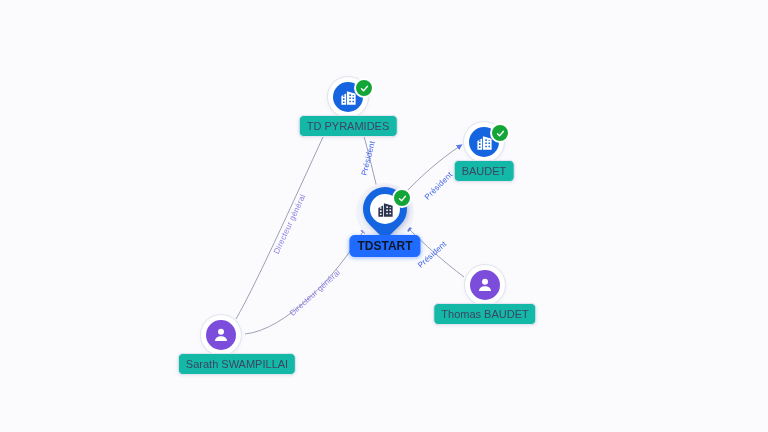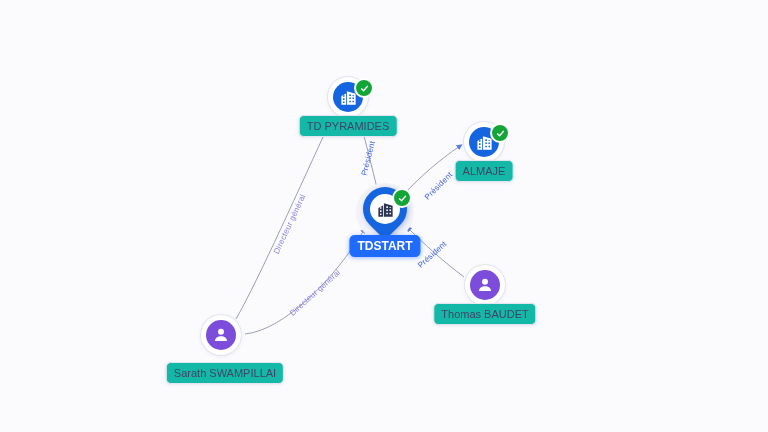--- a/index.html
+++ b/index.html
@@ -105,21 +105,21 @@
     border-radius: 5px;
     padding: 3px 7px;
     transform: translateX(-50%);
     box-shadow: 0 1px 3px rgba(60,70,120,0.10);
     z-index: 7;
   }
 
   .node-label.selected {
     background: #1f6bff;
     border-color: #1f6bff;
-    color: #ffffff;
+    color: #0f172a;
     font-weight: bold;
     font-size: 12px;
     box-shadow: 0 1px 4px rgba(31,107,255,0.45);
   }
 
   
   .edge-label {
     position: absolute;
     white-space: nowrap;
     font-size: 8px;
@@ -182,21 +182,21 @@
           <svg width="19" height="19" viewBox="0 0 24 24">
             <path fill="#ffffff" d="M3 21V10l6-3.2V21H3zm2-2h2v-2H5v2zm0-4h2v-2H5v2zm0-4h2V9H5v2z"></path>
             <path fill="#ffffff" d="M10 21V4l11 3.4V21H10zm3-3h2v-2h-2v2zm0-4h2v-2h-2v2zm0-4h2V8h-2v2zm4 8h2v-2h-2v2zm0-4h2v-2h-2v2zm0-4h2V9h-2v2z"></path>
           </svg>
         </div>
         <div class="badge-check" style="left: 6px; top: -19px;">
           <svg width="9" height="9" viewBox="0 0 24 24">
             <path d="M4 12.5 L9.5 18 L20 6" fill="none" stroke="#ffffff" stroke-width="3.4" stroke-linecap="round" stroke-linejoin="round"></path>
           </svg>
         </div>
-        <div class="node-label" style="left: 0px; top: 18px;">ALMAJE</div>
+        <div class="node-label" style="left: 0px; top: 18px;">BAUDET</div>
       </div>
       <div class="node" style="left: 385px; top: 213px;">
         <div class="node-halo" style="width: 58px; height: 58px; left: -29px; top: -30px; box-shadow: none; background: rgb(242, 243, 249);"></div>
         <div class="node-pin" style="left: -22px; top: -26px;">
           <div class="node-pin-inner">
             <svg width="19" height="19" viewBox="0 0 24 24">
               <path fill="#2b3550" d="M3 21V10l6-3.2V21H3zm2-2h2v-2H5v2zm0-4h2v-2H5v2zm0-4h2V9H5v2z"></path>
               <path fill="#2b3550" d="M10 21V4l11 3.4V21H10zm3-3h2v-2h-2v2zm0-4h2v-2h-2v2zm0-4h2V8h-2v2zm4 8h2v-2h-2v2zm0-4h2v-2h-2v2zm0-4h2V9h-2v2z"></path>
             </svg>
           </div>
@@ -219,17 +219,17 @@
         <div class="node-label" style="left: 0px; top: 18px; text-align: center;">Thomas BAUDET</div>
       </div>
       <div class="node" style="left: 221px; top: 335px;">
         <div class="node-halo" style="width: 40px; height: 40px; left: -20px; top: -20px;"></div>
         <div class="node-circle person-circle" style="width: 30px; height: 30px; left: -15px; top: -15px;">
           <svg width="20" height="20" viewBox="0 0 24 24">
             <circle cx="12" cy="8" r="3.6" fill="#ffffff"></circle>
             <path fill="#ffffff" d="M4.8 19.2c0-3.4 3.2-5.6 7.2-5.6s7.2 2.2 7.2 5.6z"></path>
           </svg>
         </div>
-        <div class="node-label" style="left: 4px; top: 18px; margin-top: 9px;">Sarath SWAMPILLAI</div>
+        <div class="node-label" style="left: 16px; top: 18px;">Sarath SWAMPILLAI</div>
       </div>
     </div>
 
 </div>
 
 </body></html>

